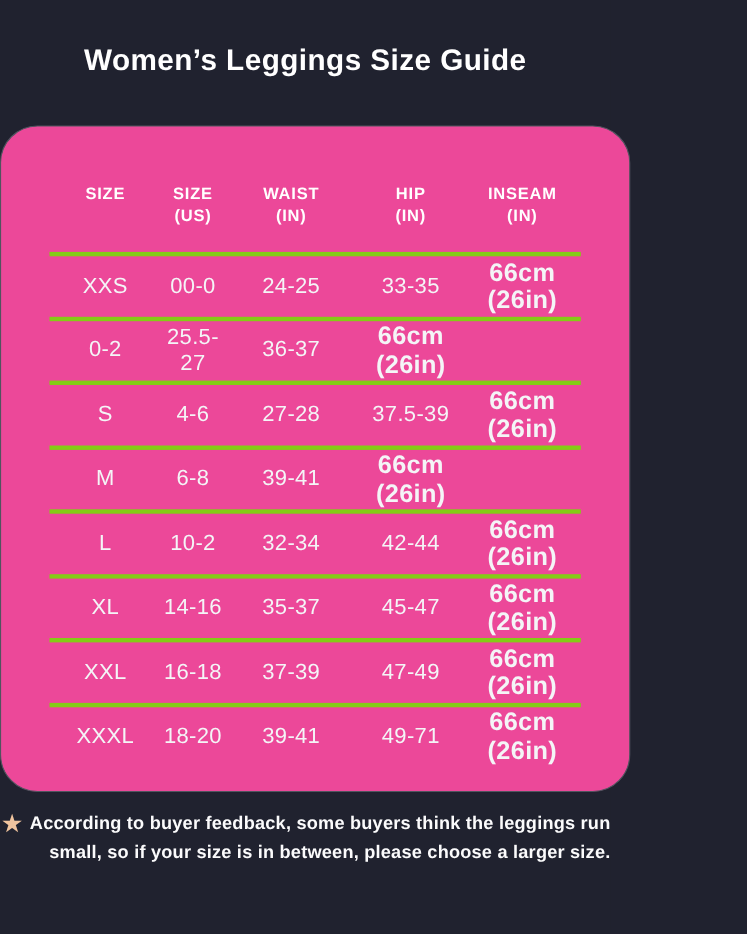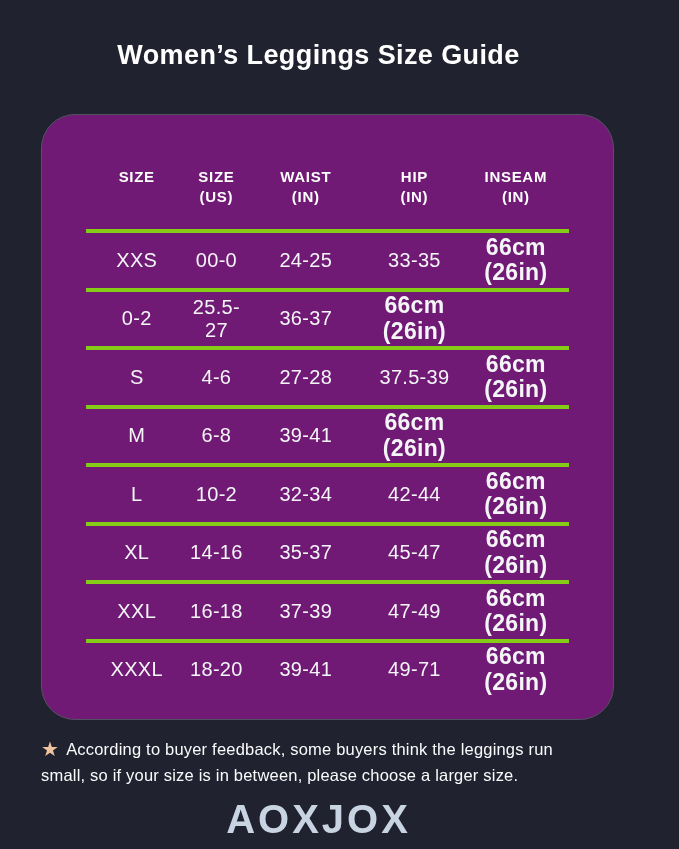--- a/index.html
+++ b/index.html
@@ -2,35 +2,35 @@
 <html><head>
 <meta charset="utf-8">
 <style>
   * { margin: 0; padding: 0; box-sizing: border-box; }
   html, body { background: #20222f; }
   body {
     width: 679px; height: 849px;
     font-family: "Liberation Sans", sans-serif;
     overflow: hidden;
   }
-  .page { width: 555px; height: 849px; background: #20222f; margin-left: 41px; }
+  .page { width: 555px; height: 849px; background: #20222f; }
 
   .title {
     padding-top: 40px;
     text-align: center;
     color: #ffffff;
     font-size: 27px;
     font-weight: bold;
     letter-spacing: 0.4px;
   }
 
   .panel {
     width: 573px; height: 606px;
     margin: 43px auto 0;
-    background: #701a75;
+    background: #ec4899;
     border: 1px solid #51545f;
     border-radius: 34px;
     padding: 0 44px;
     display: flex;
     flex-direction: column;
     justify-content: space-between;
   }
 
   .t-head {
     height: 114px;
@@ -64,23 +64,23 @@
   .cell {
     text-align: center;
     color: #f4f5f7;
     font-size: 20px;
     letter-spacing: 0.3px;
   }
   .cell.inseam { font-size: 23px; line-height: 1.12; font-weight: bold; }
 
   .note {
     margin-top: 15px;
-    text-align: left;
+    text-align: right;
     color: #fbfbfc;
-    font-weight: normal;
+    font-weight: bold;
     font-size: 16.5px;
     line-height: 1.45;
     letter-spacing: 0.2px;
   }
   .star {
     color: #f0c49e;
     font-size: 20px;
     margin-right: 7px;
     vertical-align: -1px;
   }
@@ -214,15 +214,14 @@
 </div>
   </div>
 
   <div class="note">
     <div>
       <span class="star">★</span><span>According to buyer feedback, some buyers think the leggings run</span>
     </div>
     <div>small, so if your size is in between, please choose a larger size.</div>
   </div>
 
-  <div class="logo">AOXJOX</div>
 
 </div>
 
 </body></html>

